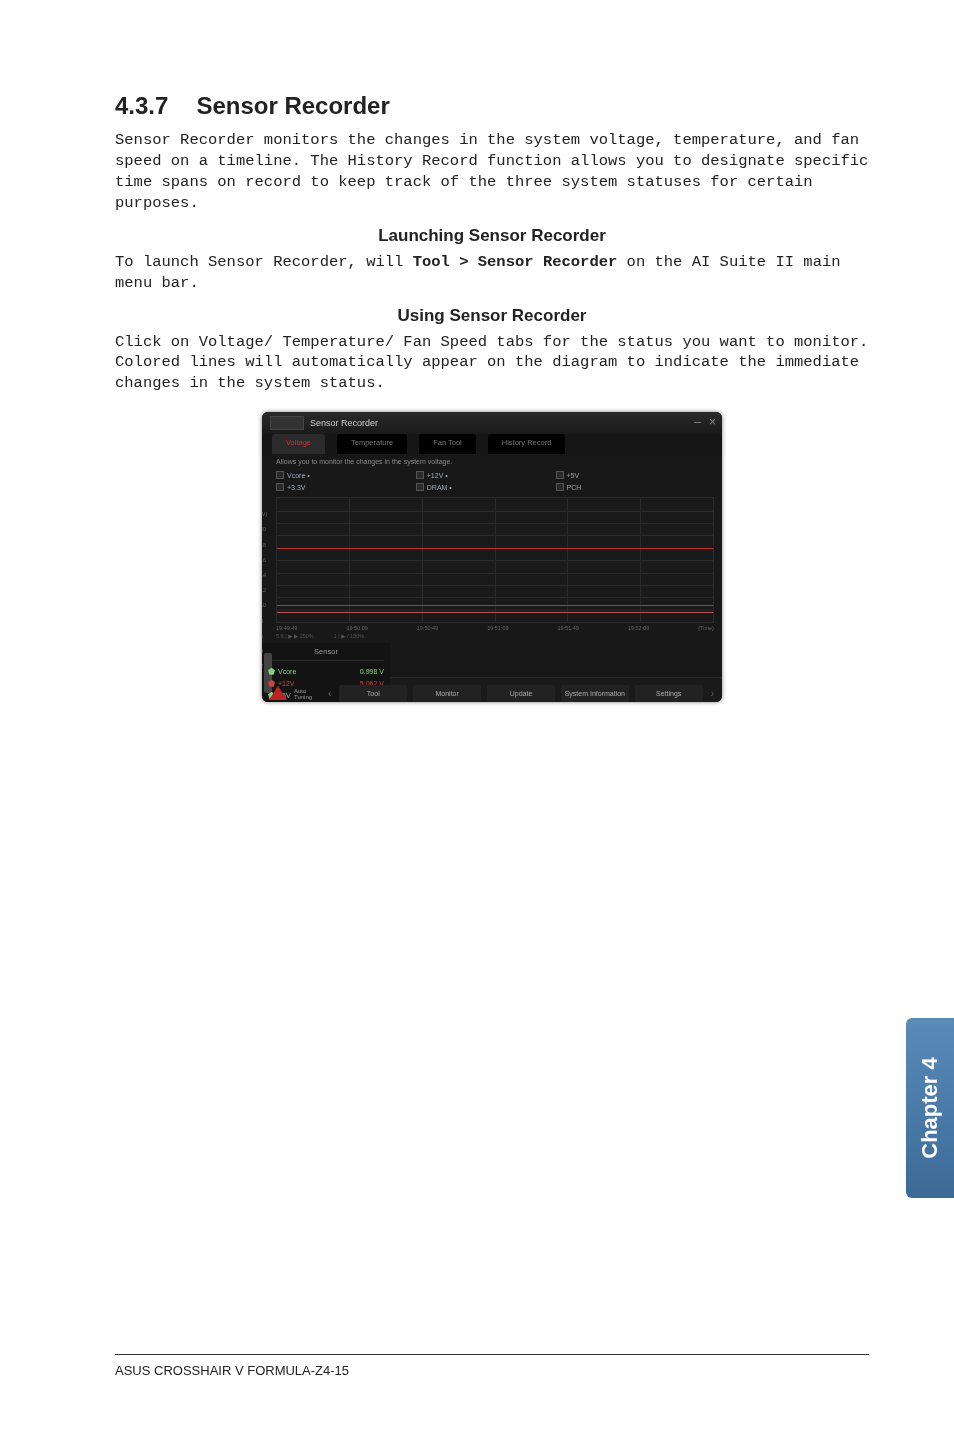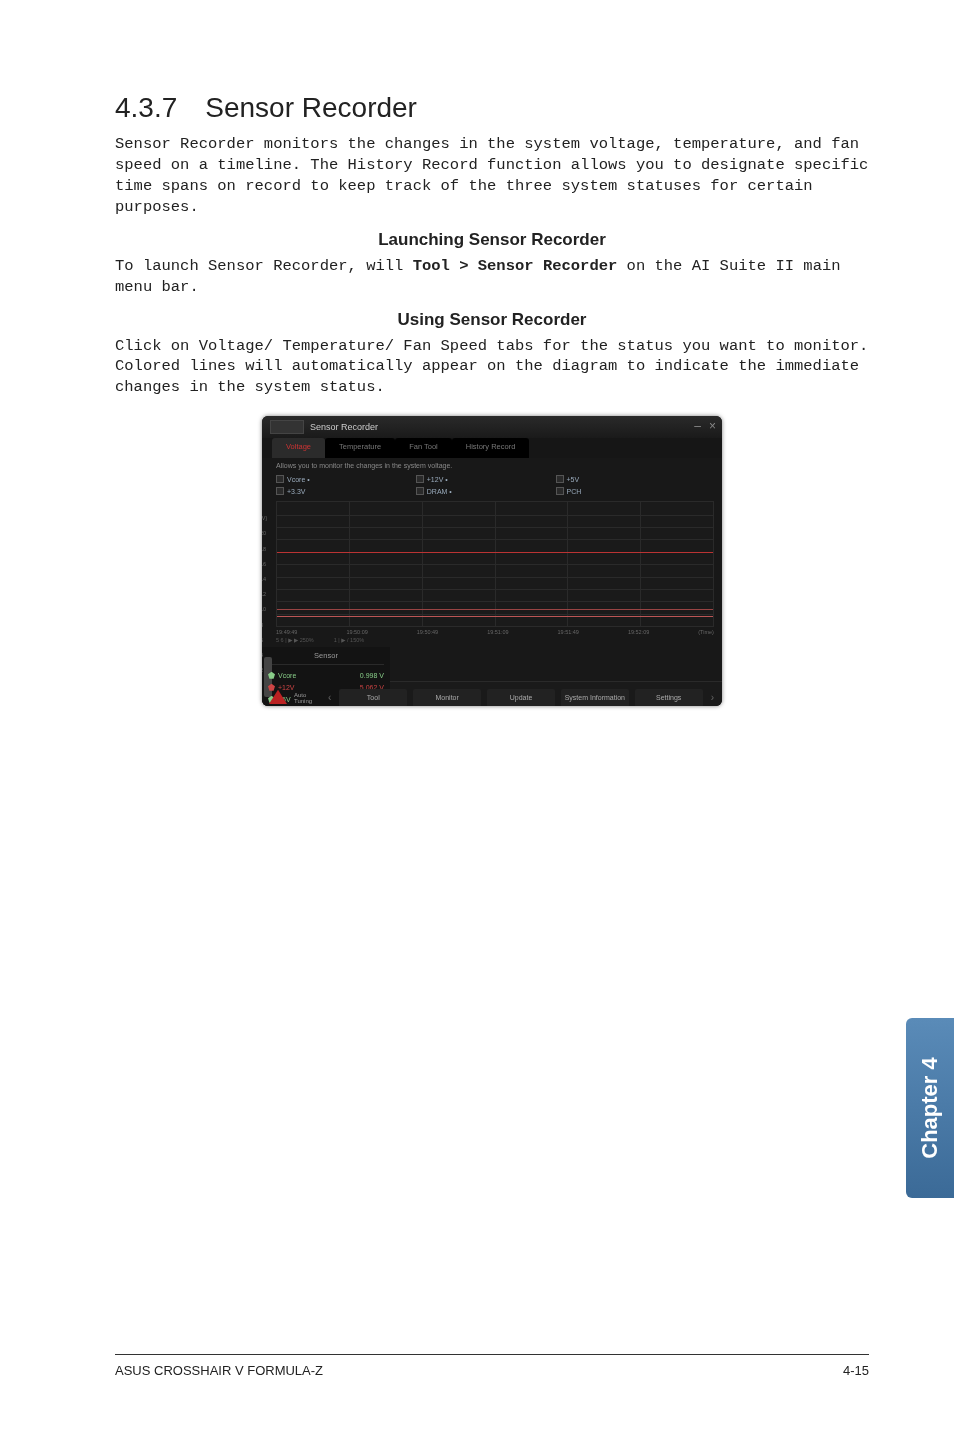--- a/index.html
+++ b/index.html
@@ -6,22 +6,22 @@
   body {
     font-family: Arial, Helvetica, sans-serif;
     background: #fff;
     color: #222;
     width: 954px;
     height: 1438px;
     position: relative;
     padding: 92px 85px 60px 115px;
   }
   h2.section-heading {
-    font-size: 28px;
-    font-weight: normal;
+    font-size: 24px;
+    font-weight: bold;
     margin-bottom: 10px;
   }
   h2.section-heading .num { display: inline-block; margin-right: 28px; }
   p.body-text {
     font-size: 15.5px;
     line-height: 1.35;
     margin-bottom: 10px;
     font-family: Liberation Mono, monospace;
   }
   h3.sub-heading {
@@ -69,21 +69,21 @@
     display: flex;
     gap: 8px;
     color: #888;
     font-size: 12px;
   }
   
   .ss-tabs {
     display: flex;
     height: 20px;
     padding-left: 10px;
-    gap: 0;
+    gap: 12px;
     background: #161616;
   }
   .ss-tab {
     font-size: 7.5px;
     color: #777;
     padding: 4px 14px;
     background: #000000;
     border-radius: 3px 3px 0 0;
     cursor: pointer;
   }
@@ -260,21 +260,21 @@
   }
   
   .footer {
     position: absolute;
     left: 115px;
     right: 85px;
     bottom: 60px;
     border-top: 1px solid #333;
     padding-top: 8px;
     display: flex;
-    justify-content: space-between;
+    justify-content: flex-start;
     font-size: 13px;
     color: #222;
   }
 </style>
 </head>
 <body>
 
 <h2 class="section-heading">
   <span class="num">4.3.7</span><span>Sensor Recorder</span>
 </h2>

